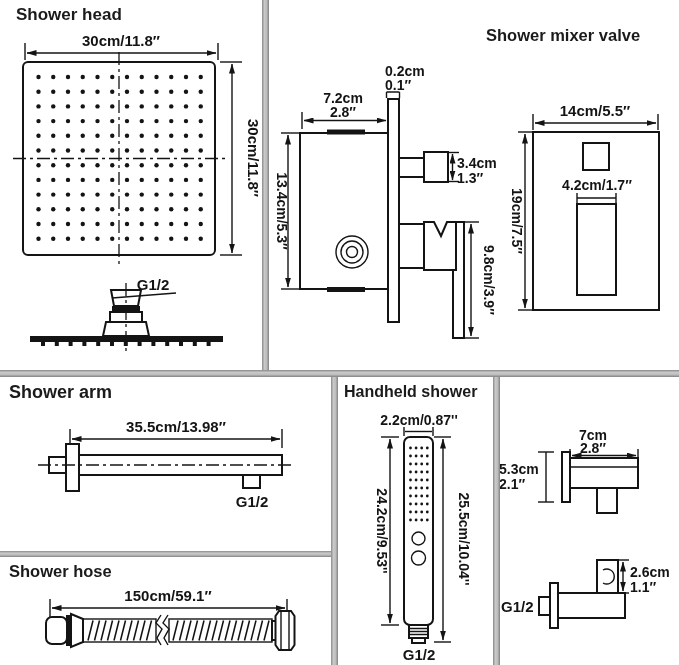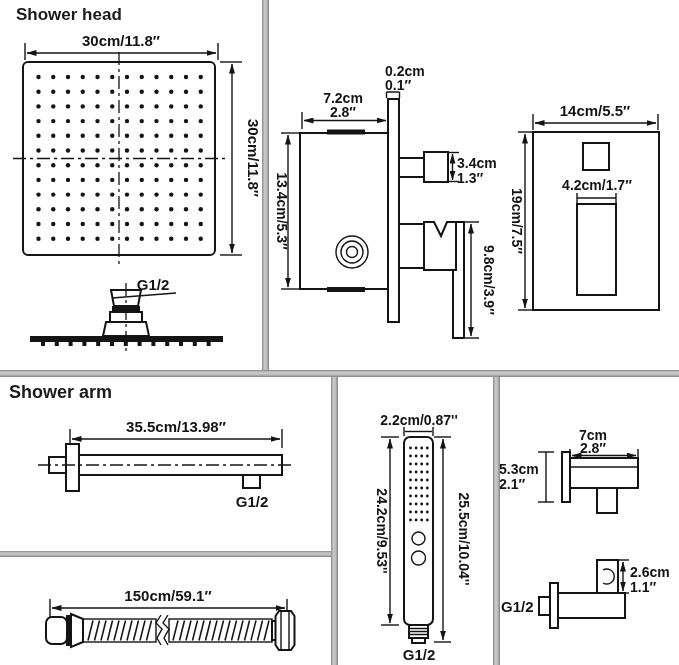--- a/index.html
+++ b/index.html
@@ -23,21 +23,24 @@
      background:linear-gradient(90deg,#8a8a8a 0,#c9c9c9 35%,#bdbdbd 65%,#828282 100%);}
   .divider-h{position:absolute;height:7px;
      background:linear-gradient(180deg,#8a8a8a 0,#c9c9c9 35%,#bdbdbd 65%,#828282 100%);}
 </style>
 </head>
 <body>
 
 <div class="canvas">
 
   <div class="title" style="left:16px;top:5px;font-size:17px">Shower head</div>
+  <div class="title" style="left:486px;top:26px;font-size:16.5px">Shower mixer valve</div>
   <div class="title" style="left:9px;top:382px;font-size:18px">Shower arm</div>
+  <div class="title" style="left:344px;top:383px;font-size:16px">Handheld shower</div>
+  <div class="title" style="left:9px;top:562px;font-size:16.5px">Shower hose</div>
 
   <svg style="left:0;top:0" width="264" height="372" viewBox="0 0 264 372">
     <defs>
       <marker id="ah1" viewBox="0 0 10 6" refX="9.5" refY="3" markerWidth="10" markerHeight="6" orient="auto-start-reverse" markerUnits="userSpaceOnUse">
         <path d="M0,0 L10,3 L0,6 Z" fill="#141414"></path>
         </marker>
     </defs>
     <g>
       <line class="dim" x1="25" y1="43" x2="25" y2="60"></line>
       <line class="dim" x1="218" y1="43" x2="218" y2="60"></line>

